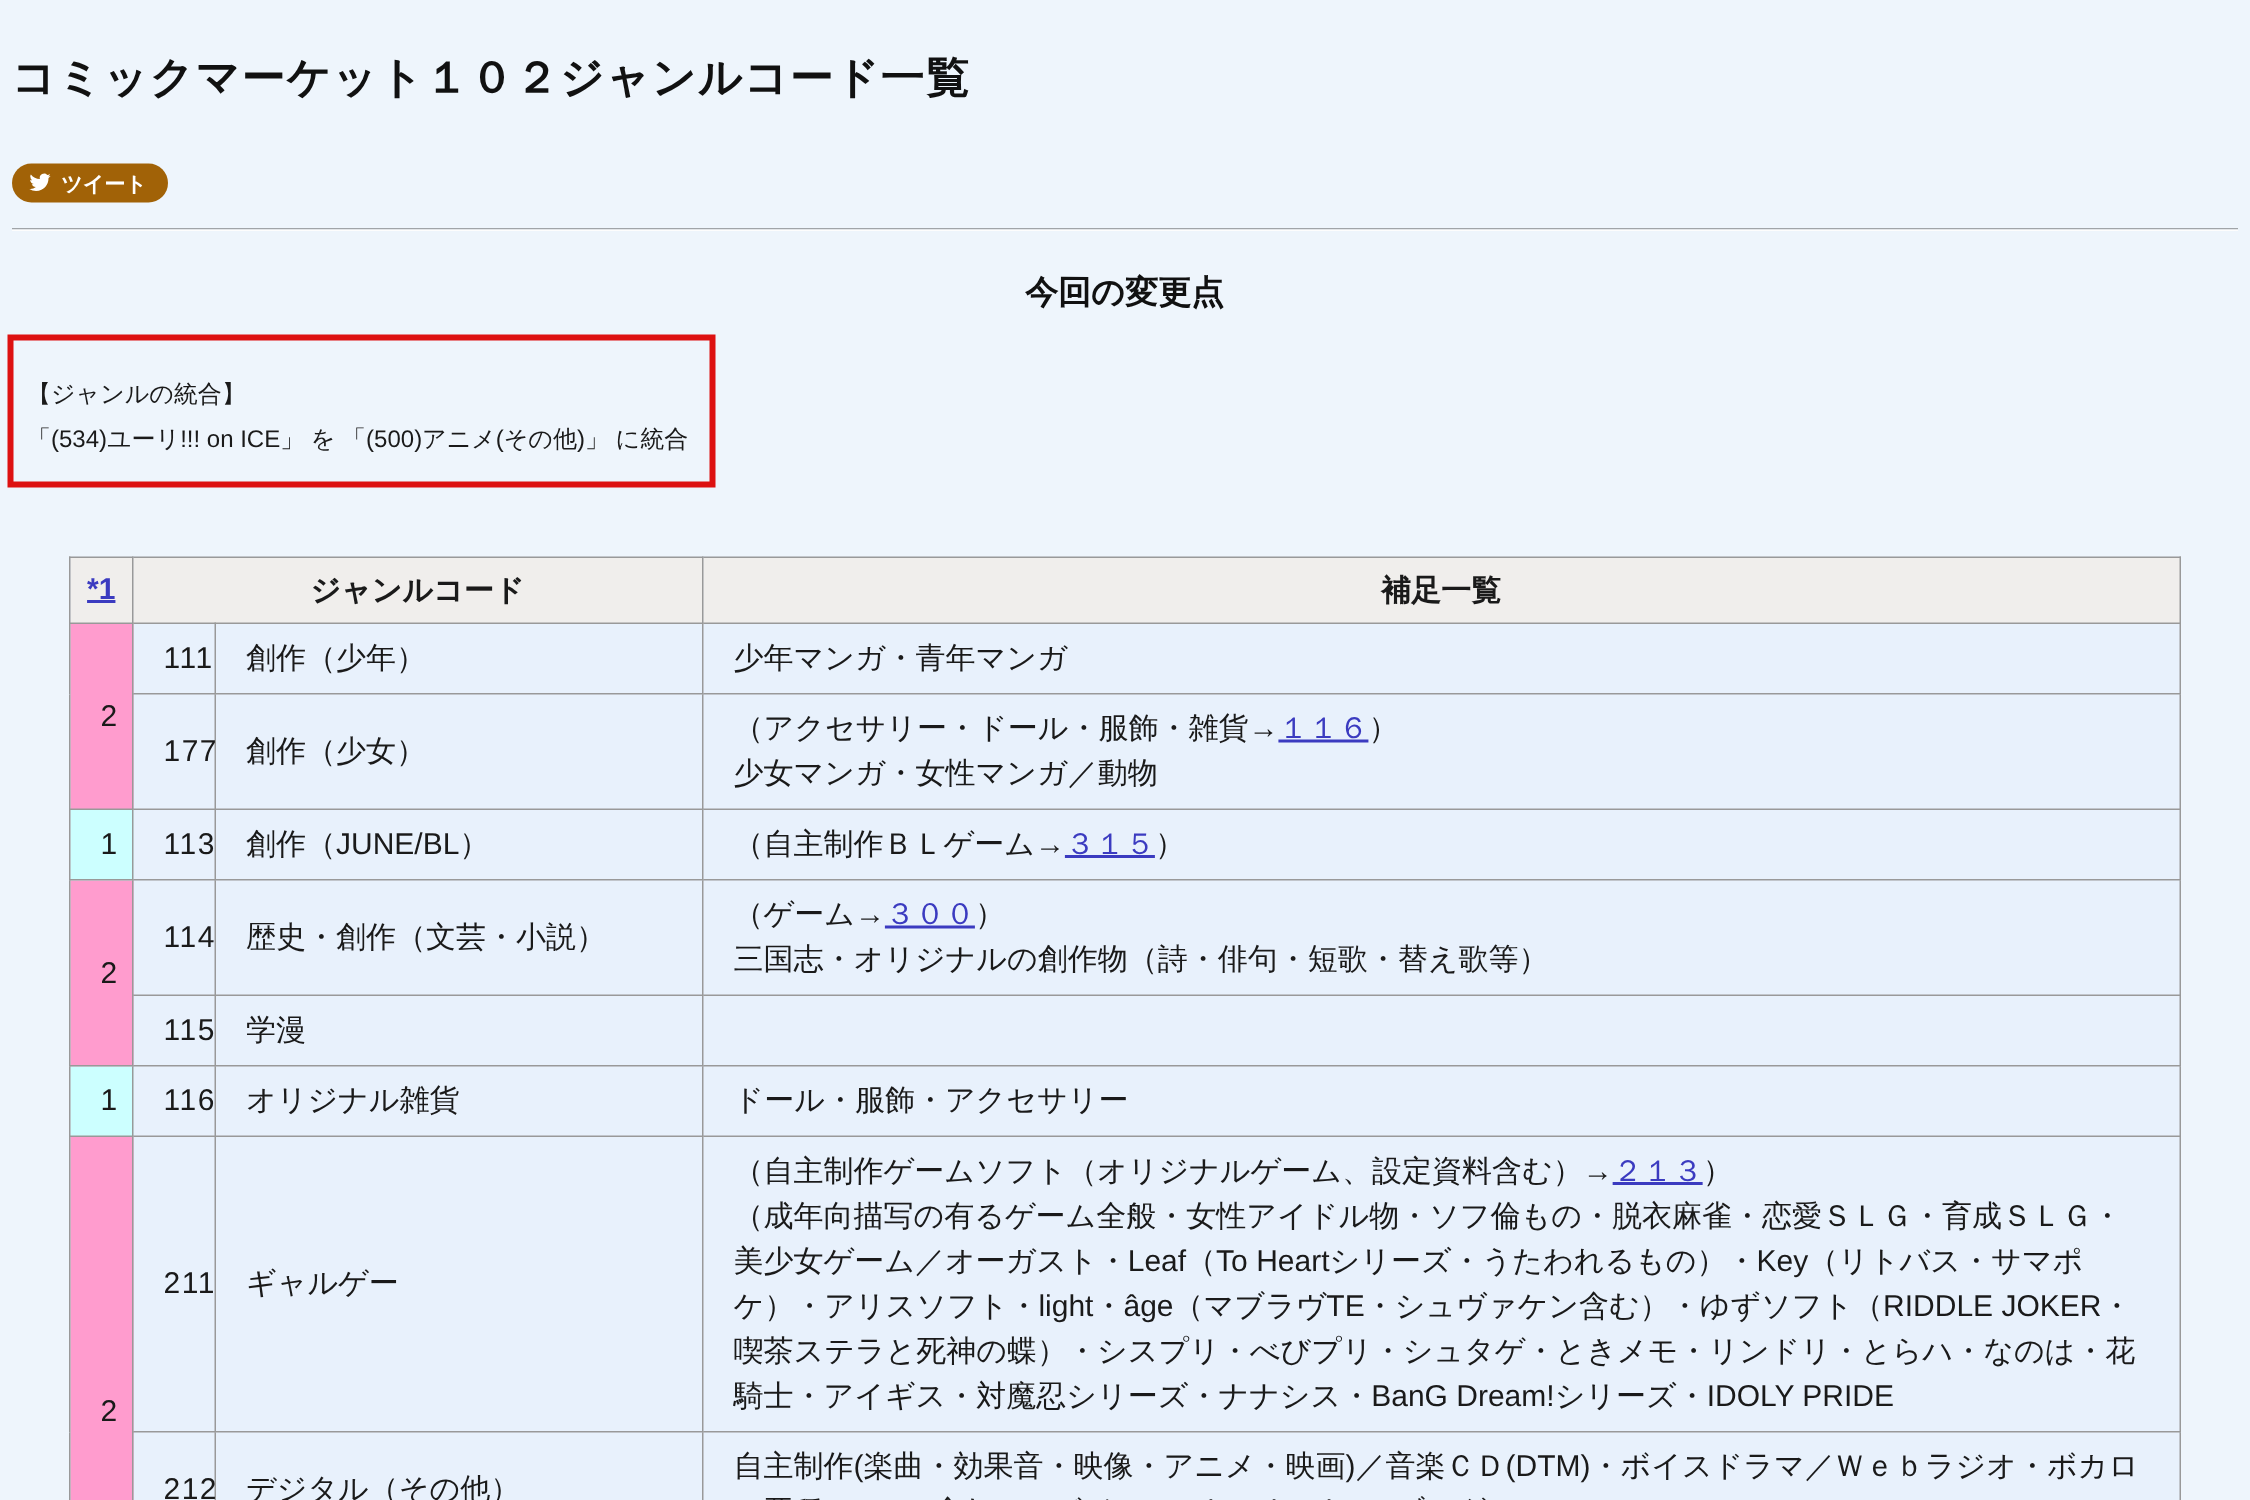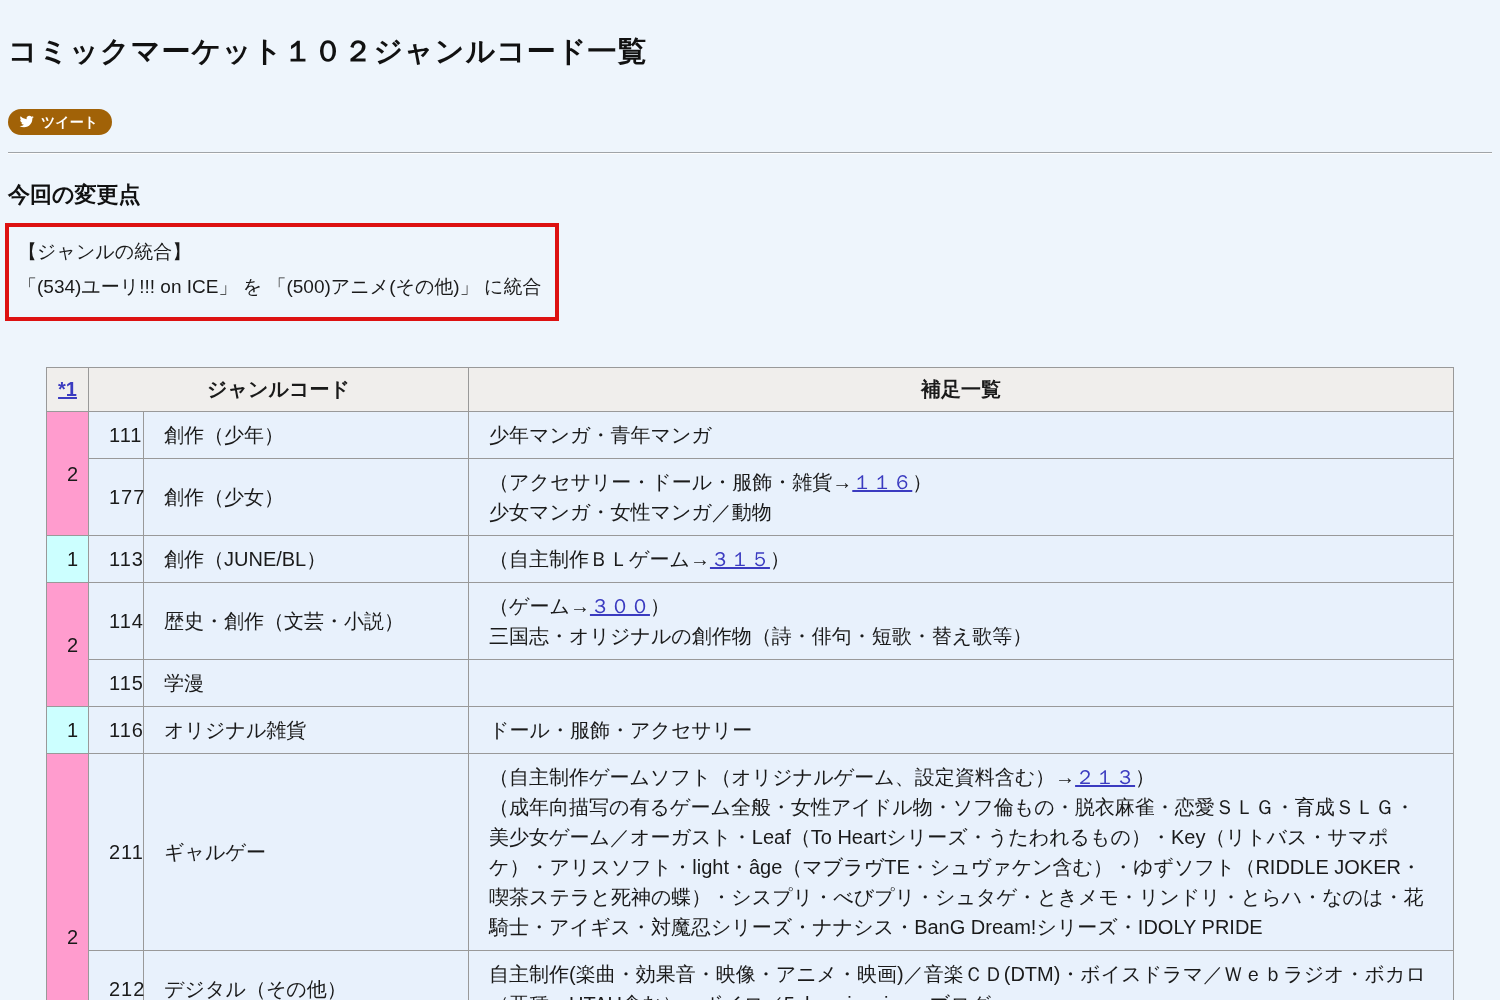--- a/index.html
+++ b/index.html
@@ -19,30 +19,30 @@
     background:#a16207;color:#ffffff;border-radius:14px;
     padding:5px 14px 6px 11px;font-size:14px;font-weight:bold;
     text-decoration:none;cursor:pointer;line-height:1;
   }
   .tweet-btn svg{display:block;}
   hr.divider{
     border:none;border-top:1px solid #a0a4a8;border-bottom:1px solid #fdfdfd;
     margin:17px 0 0 0;
   }
   h2.changes{
-    margin:26px 0 0 0;text-align:left;
+    margin:26px 0 0 0;text-align:center;
     font-size:22px;font-weight:bold;color:#111;
   }
   .notice{
     margin:13px 0 0 -3px;
     border:4px solid #dd1111;
     background:transparent;
     width:fit-content;
-    padding:7px 14px 13px 9px;
-    font-size:19px;line-height:1.85;white-space:nowrap;
+    padding:22px 14px 13px 9px;
+    font-size:16px;line-height:1.85;white-space:nowrap;
   }
   table.genre{
     border-collapse:collapse;
     margin:46px auto 0 auto;
     width:1407px;table-layout:fixed;
     background:#e8f1fc;font-size:20px;
   }
   table.genre th,table.genre td{border:1px solid #999;}
   table.genre th{
     background:#f0eeec;font-weight:bold;padding:8px 6px;text-align:center;

